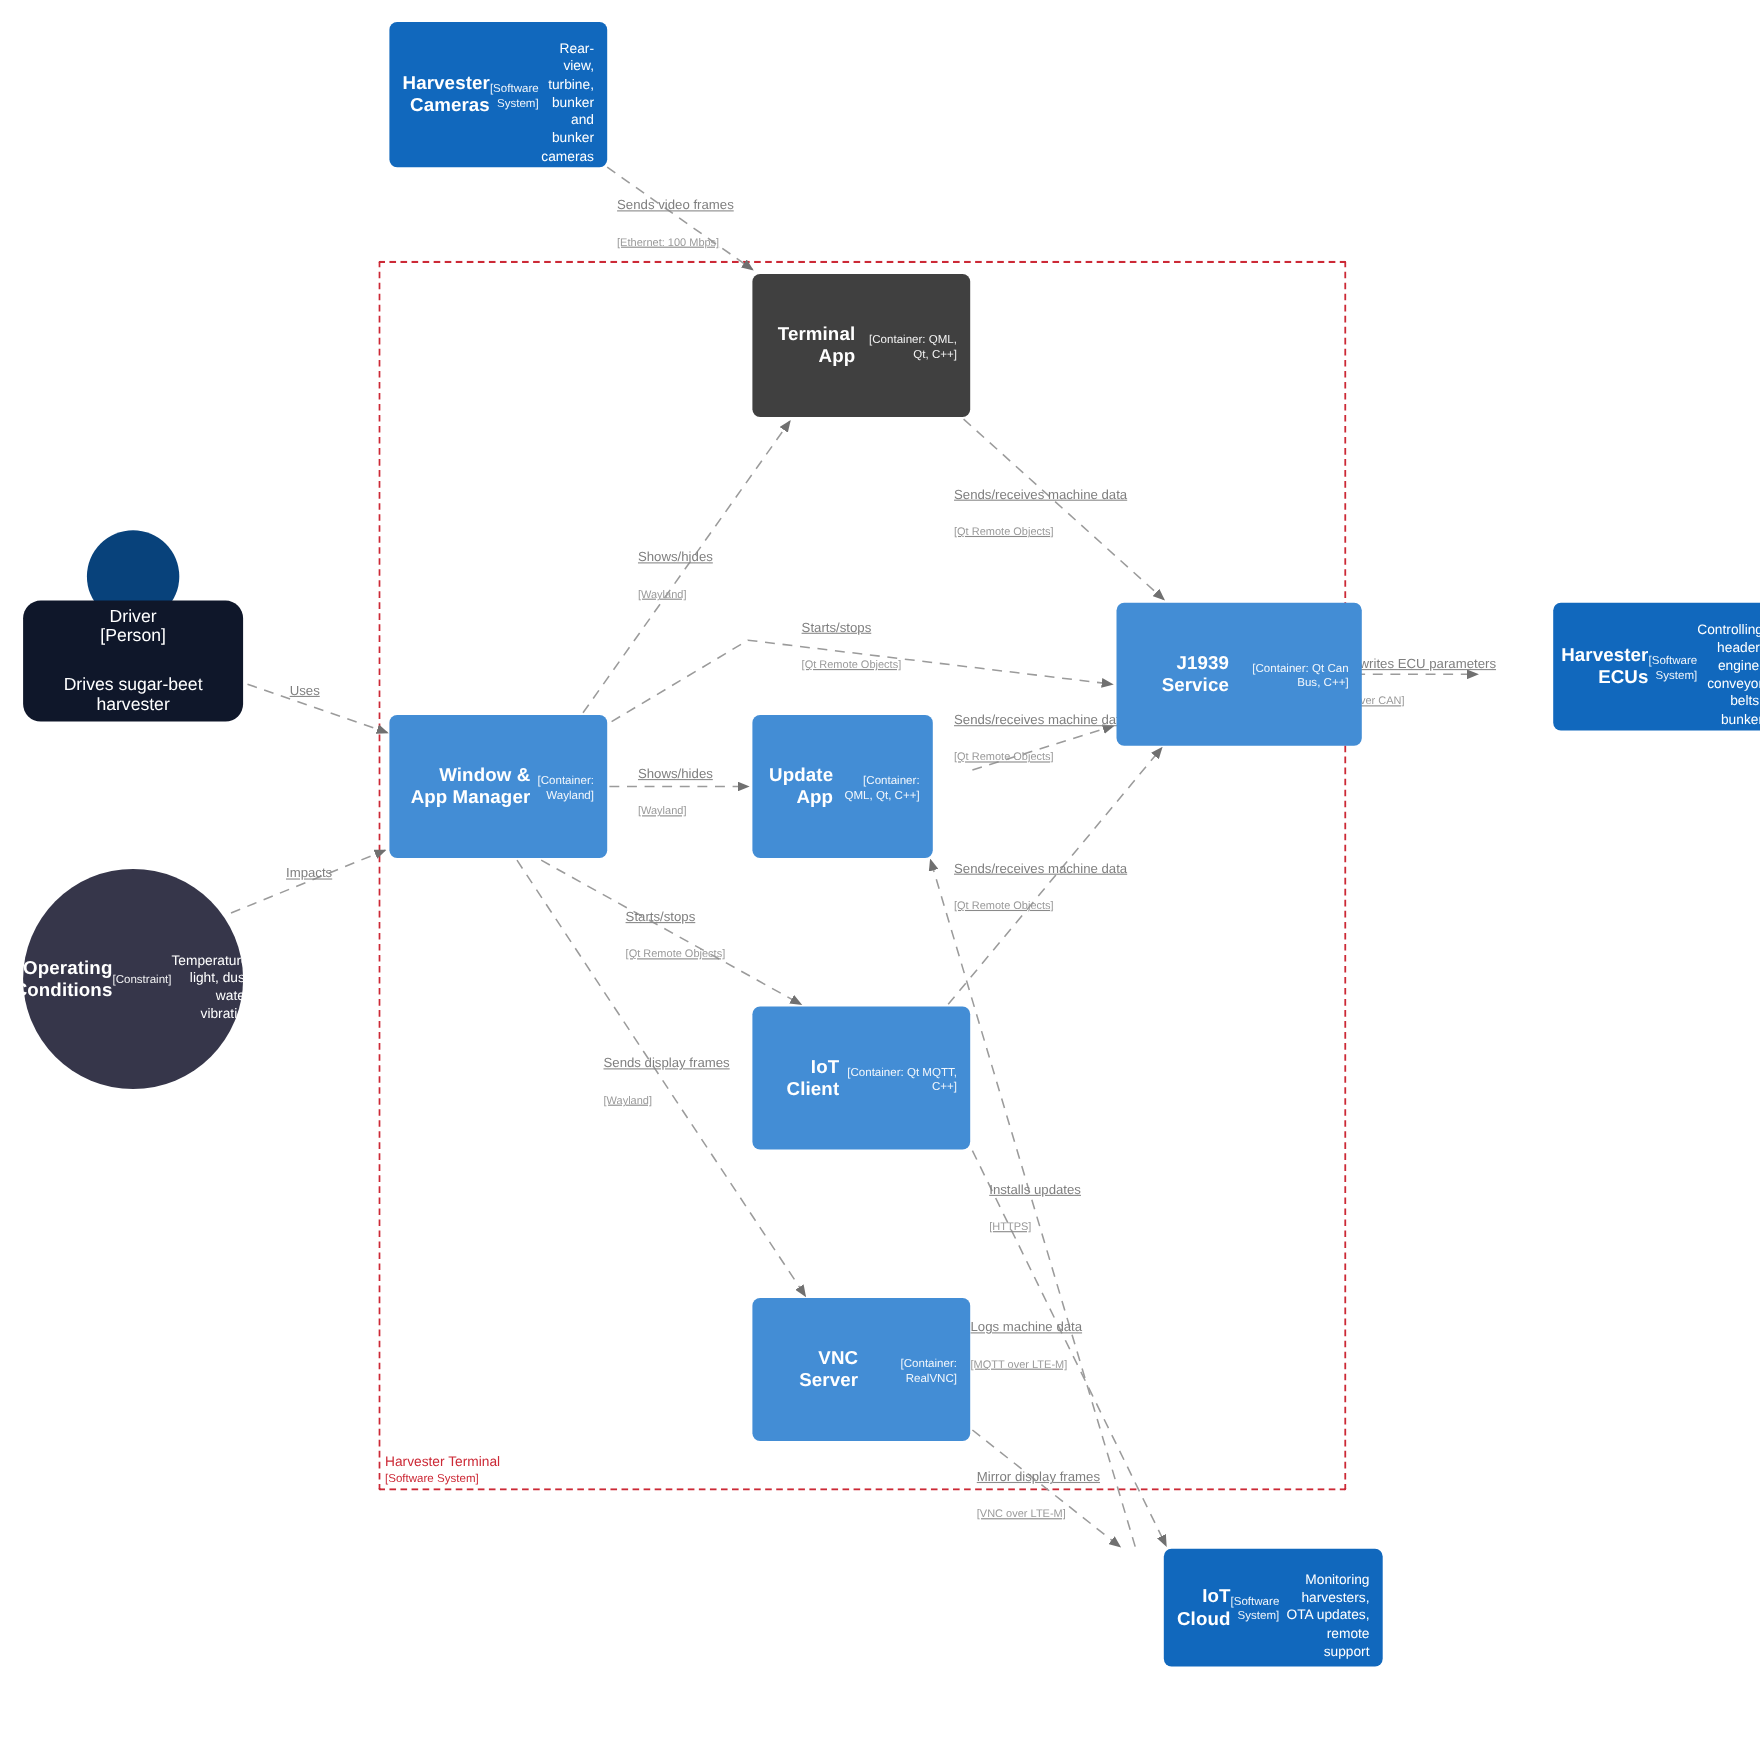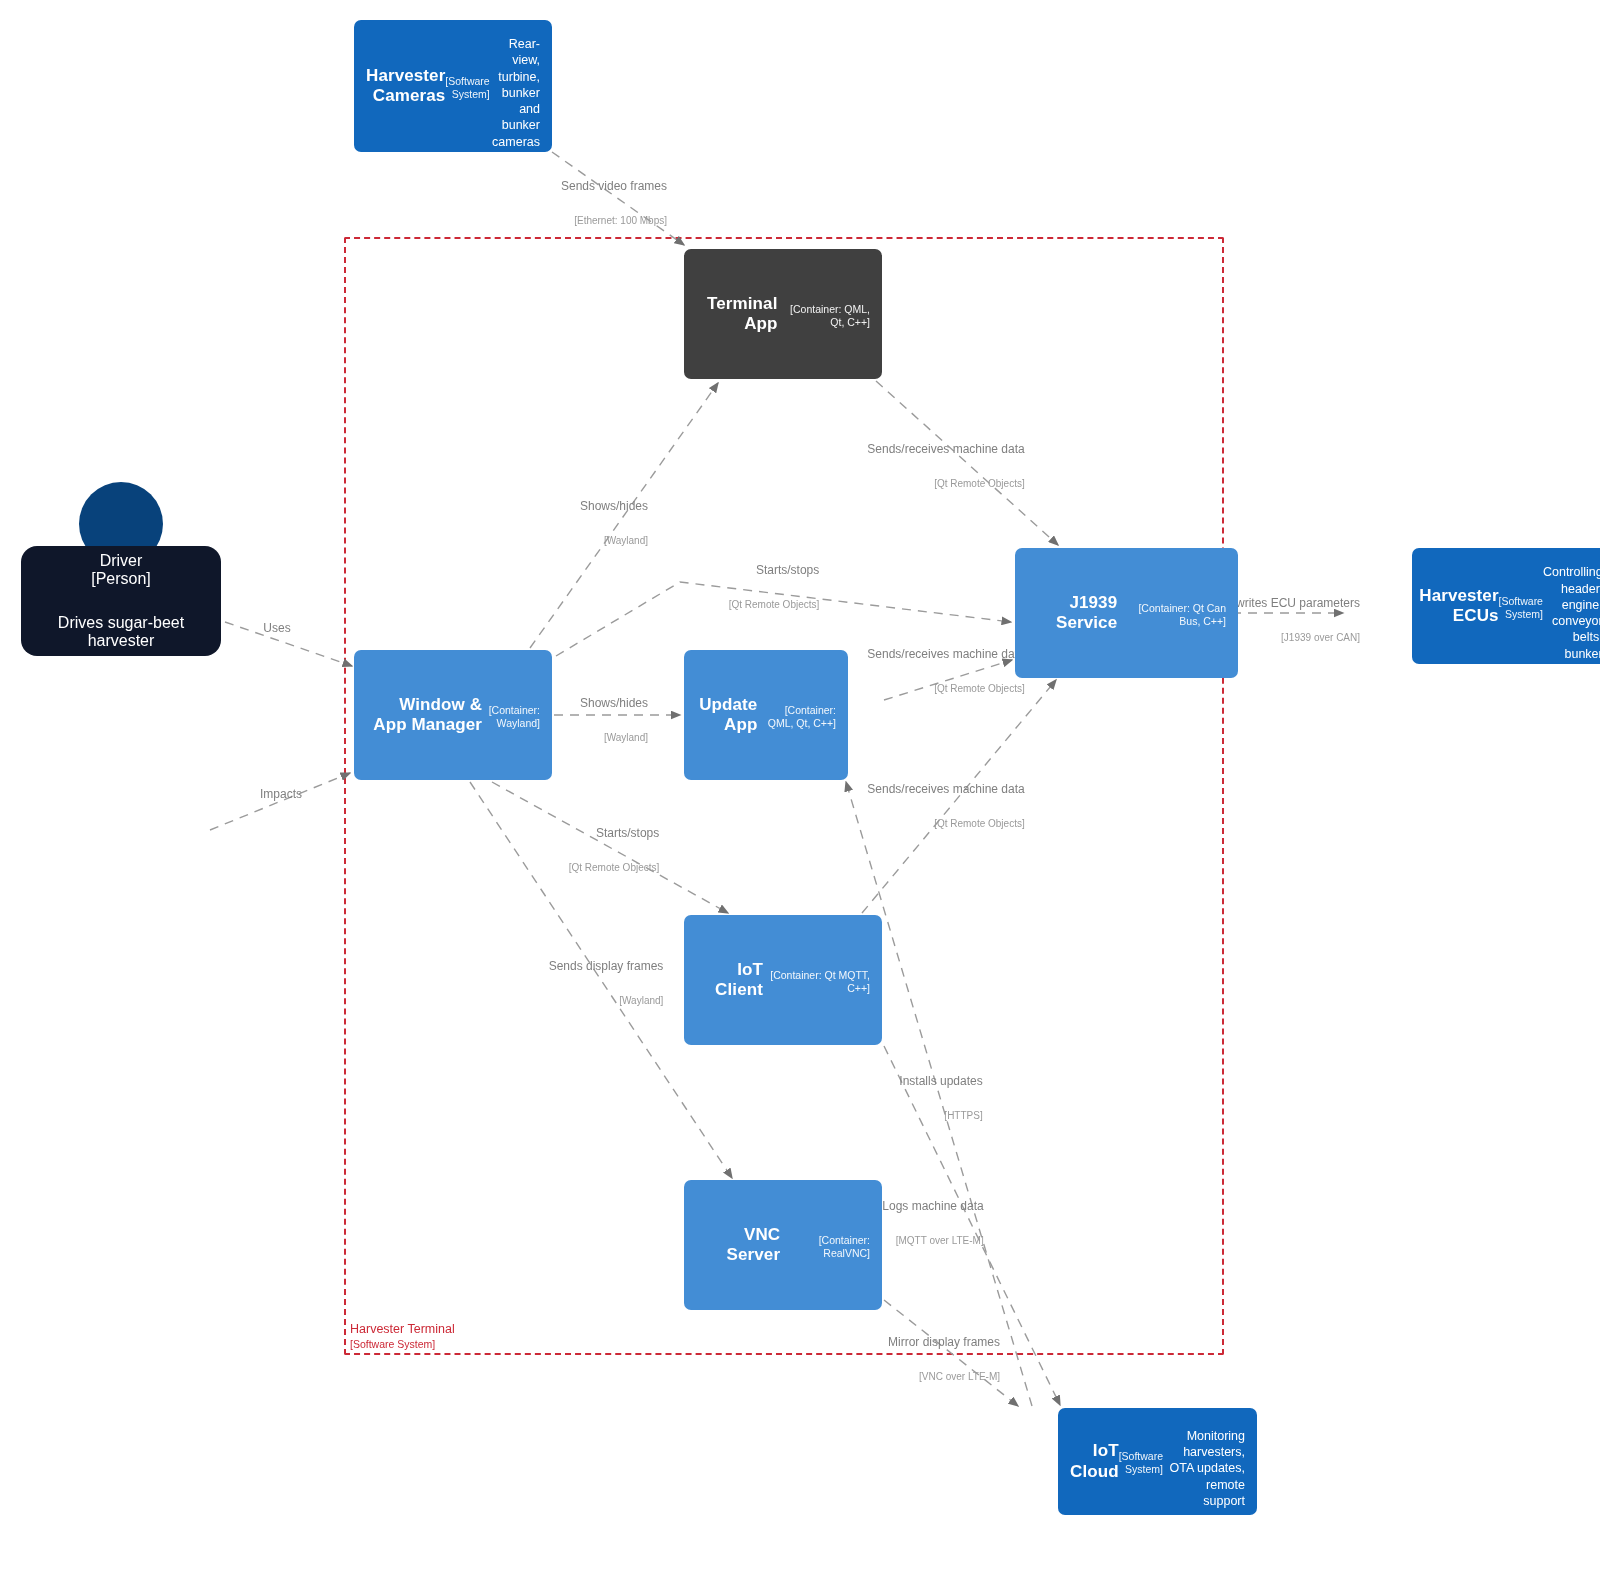--- a/index.html
+++ b/index.html
@@ -124,26 +124,27 @@
   .boundary-label .b-name {
     font-size: 12.5px;
   }
   .boundary-label .b-type {
     font-size: 10.5px;
   }
 
   
   .edge-label {
     position: absolute;
-    text-align: right;
+    text-align: left;
     color: #8a8a8a;
     line-height: 1.28;
     transform: translate(-50%, -50%);
     white-space: pre-line;
     pointer-events: none;
+    text-decoration: underline;
   }
   .edge-label .el-text {
     font-size: 12px;
     color: #7f7f7f;
     display: block;
   }
   .edge-label .el-tech {
     font-size: 10px;
     color: #9a9a9a;
     display: block;
@@ -274,20 +275,25 @@
 
   <div class="person" style="left:21px; top:482px; width:200px; height:174px;">
     <div class="head"></div>
     <div class="body">
       <div class="title">Driver</div>
       <div class="tech">[Person]</div>
       <div class="desc" style="margin-top:26px;">Drives sugar-beet harvester</div>
     </div>
   </div>
 
+  <div class="node constraint-circle" style="left:21px; top:790px; width:200px; height:200px;">
+    <div class="title" style="max-width:120px;">Operating Conditions</div>
+    <div class="tech">[Constraint]</div>
+    <div class="desc" style="max-width:150px;">Temperature, light, dust, water, vibration</div>
+  </div>
 
   <div class="node box container-box" style="left:354px; top:650px; width:198px; height:130px;">
     <div class="title">Window &amp; App Manager</div>
     <div class="tech">[Container: Wayland]</div>
   </div>
 
   <div class="node box container-box" style="left:684px; top:650px; width:164px; height:130px;">
     <div class="title">Update App</div>
     <div class="tech">[Container: QML, Qt, C++]</div>
   </div>

